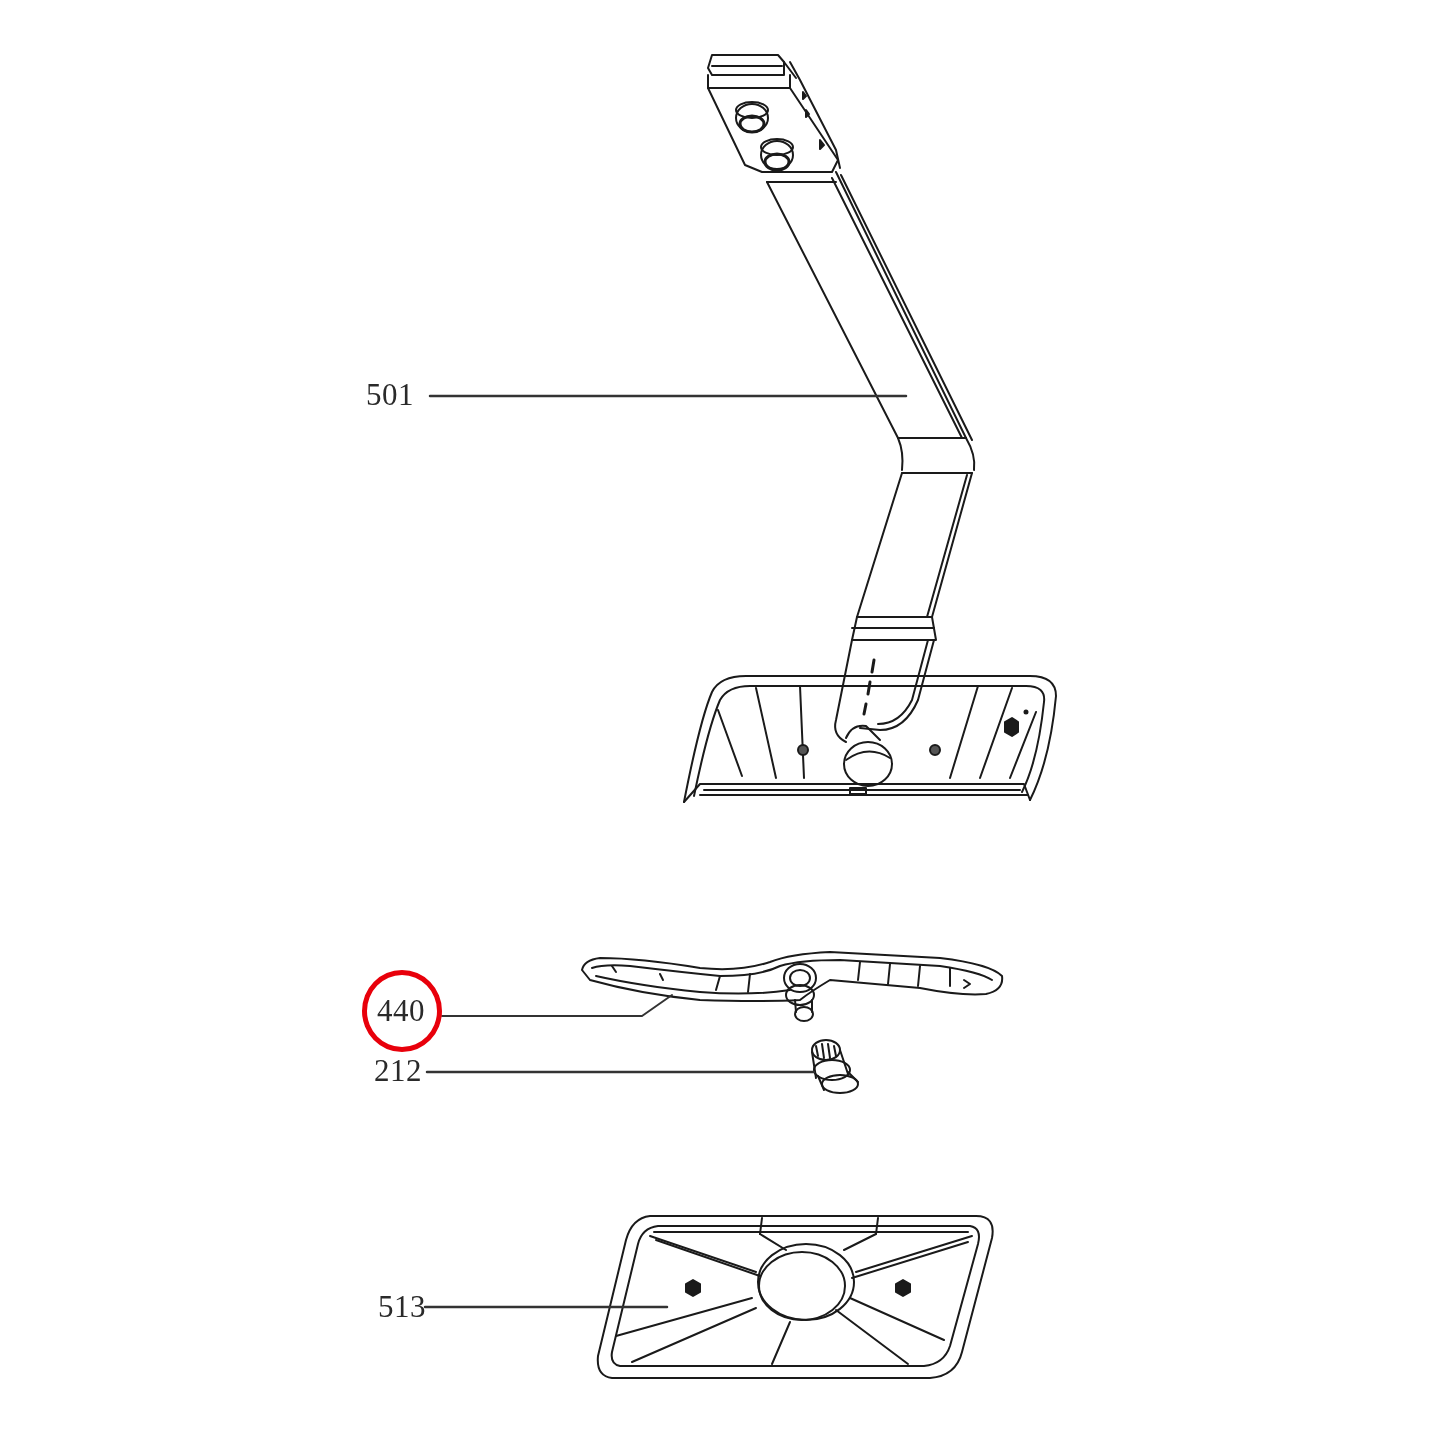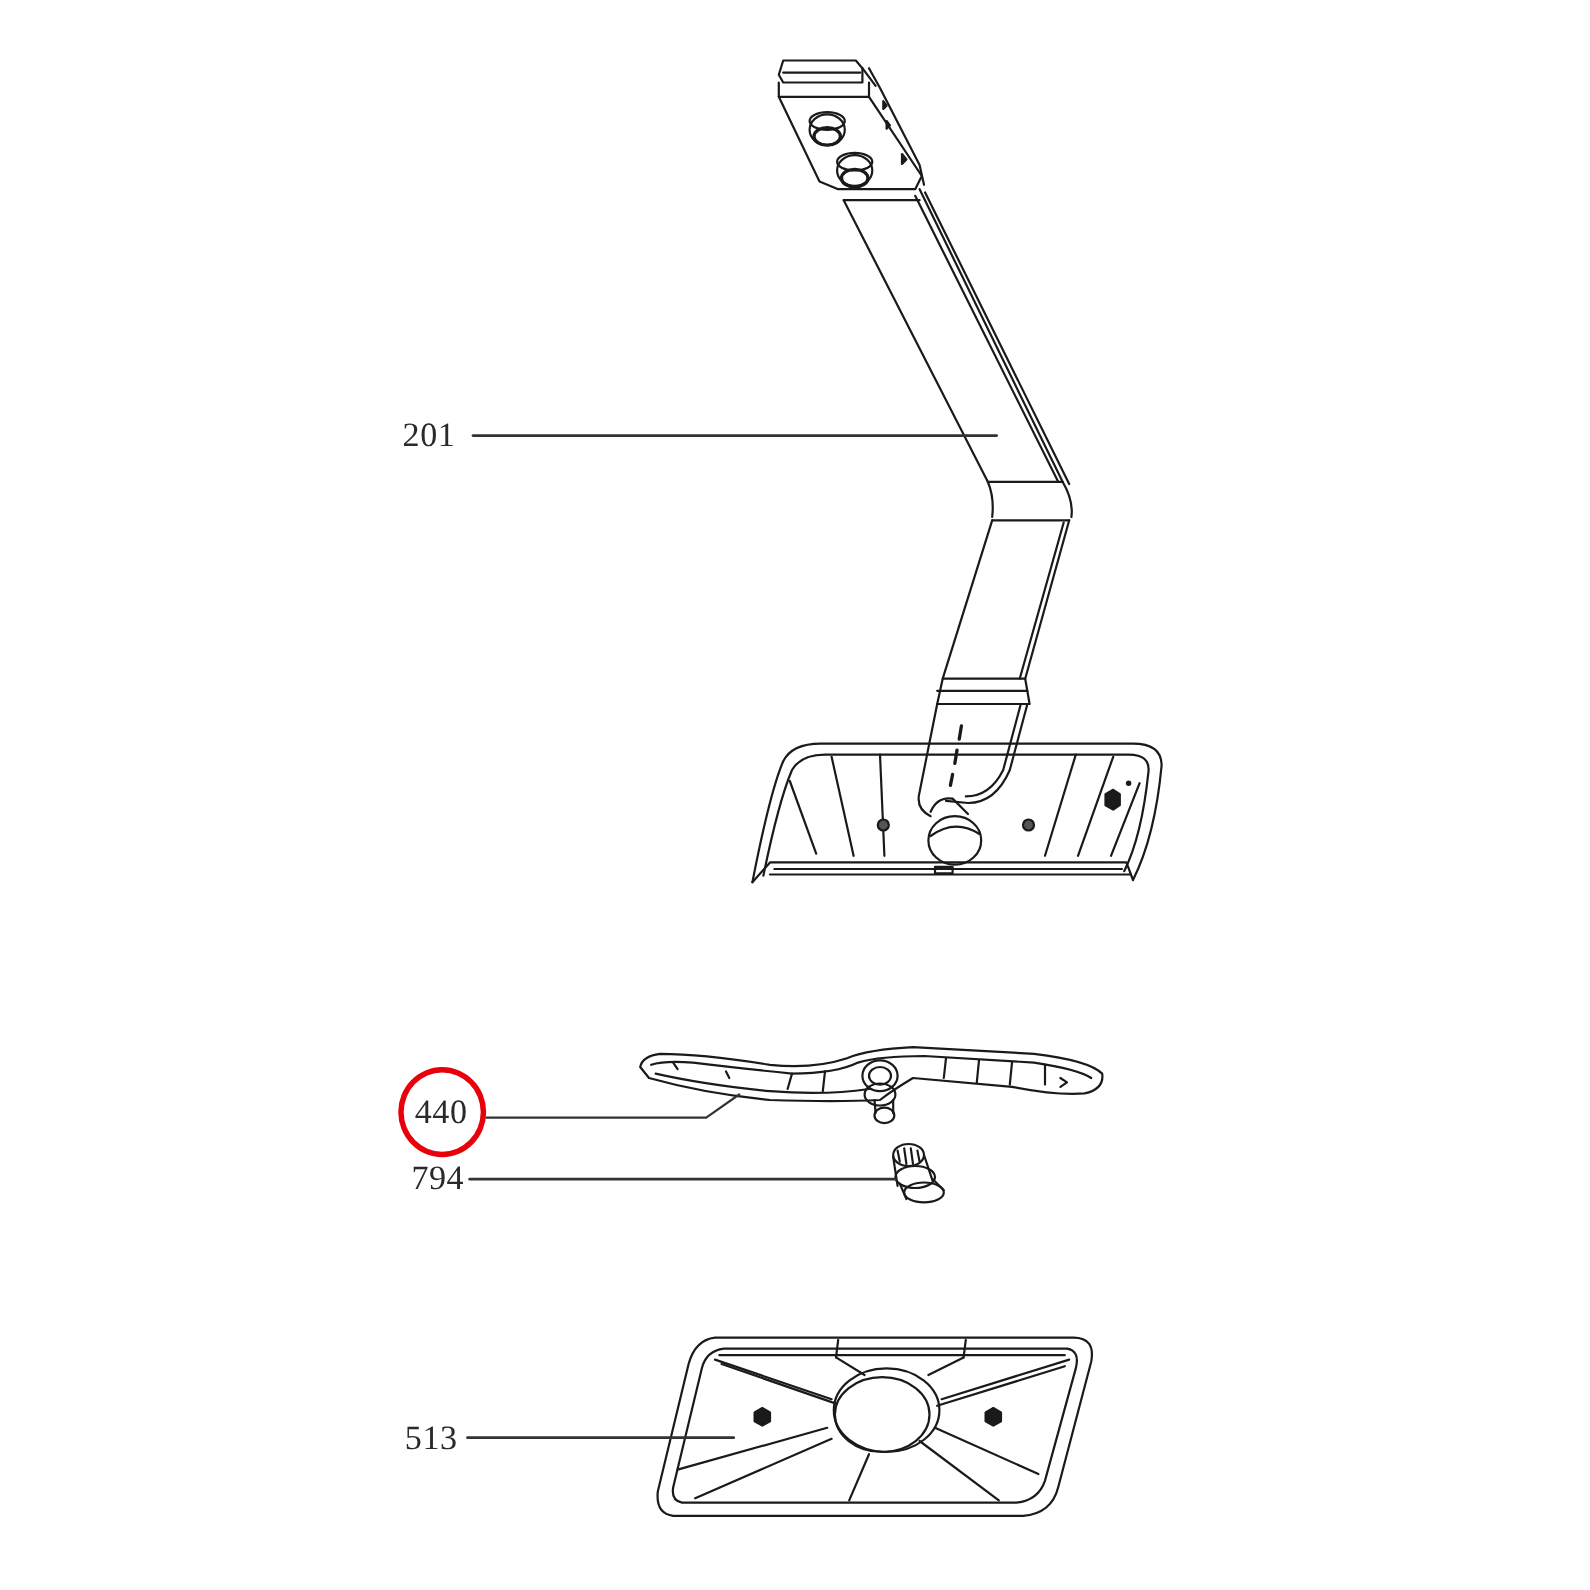--- a/index.html
+++ b/index.html
@@ -180,17 +180,17 @@
       <path d="M836 1310 L908 1364"></path>
       <path d="M850 1298 L944 1340"></path>
       <polygon points="686,1284 693,1280 700,1284 700,1292 693,1296 686,1292" fill="#1a1a1a"></polygon>
       <polygon points="896,1284 903,1280 910,1284 910,1292 903,1296 896,1292" fill="#1a1a1a"></polygon>
     </g>
 
     <line x1="425" y1="1307" x2="667" y2="1307" stroke="#333" stroke-width="2.5"></line>
   </g>
 </svg>
 
-<div class="part-label" style="left:366px; top:379px;">201</div>
+<div class="part-label" style="left:366px; top:379px;">501</div>
 <div class="part-label" style="left:377px; top:995px;">440</div>
 <div class="highlight-ring" style="left:362px; top:970px; width:80px; height:82px;"></div>
-<div class="part-label" style="left:374px; top:1055px;">794</div>
-<div class="part-label" style="left:368px; top:1291px;">513</div>
+<div class="part-label" style="left:374px; top:1055px;">212</div>
+<div class="part-label" style="left:378px; top:1291px;">513</div>
 
 </body></html>

